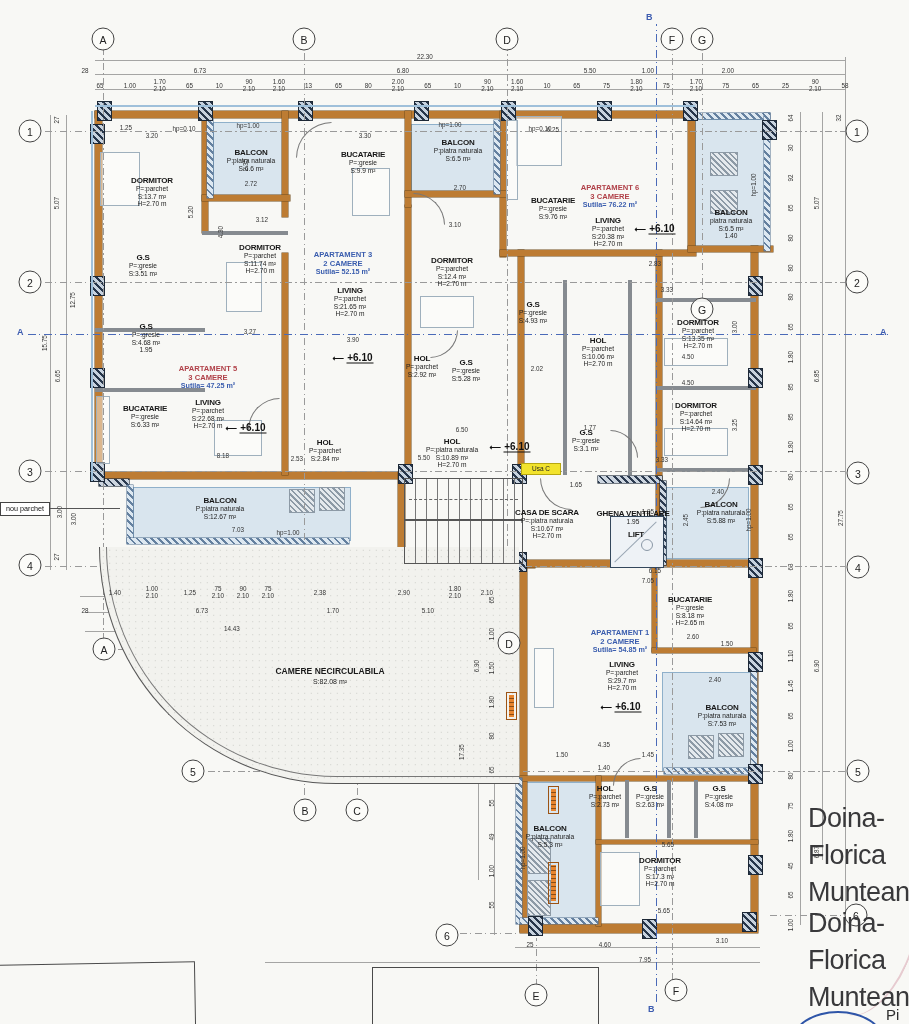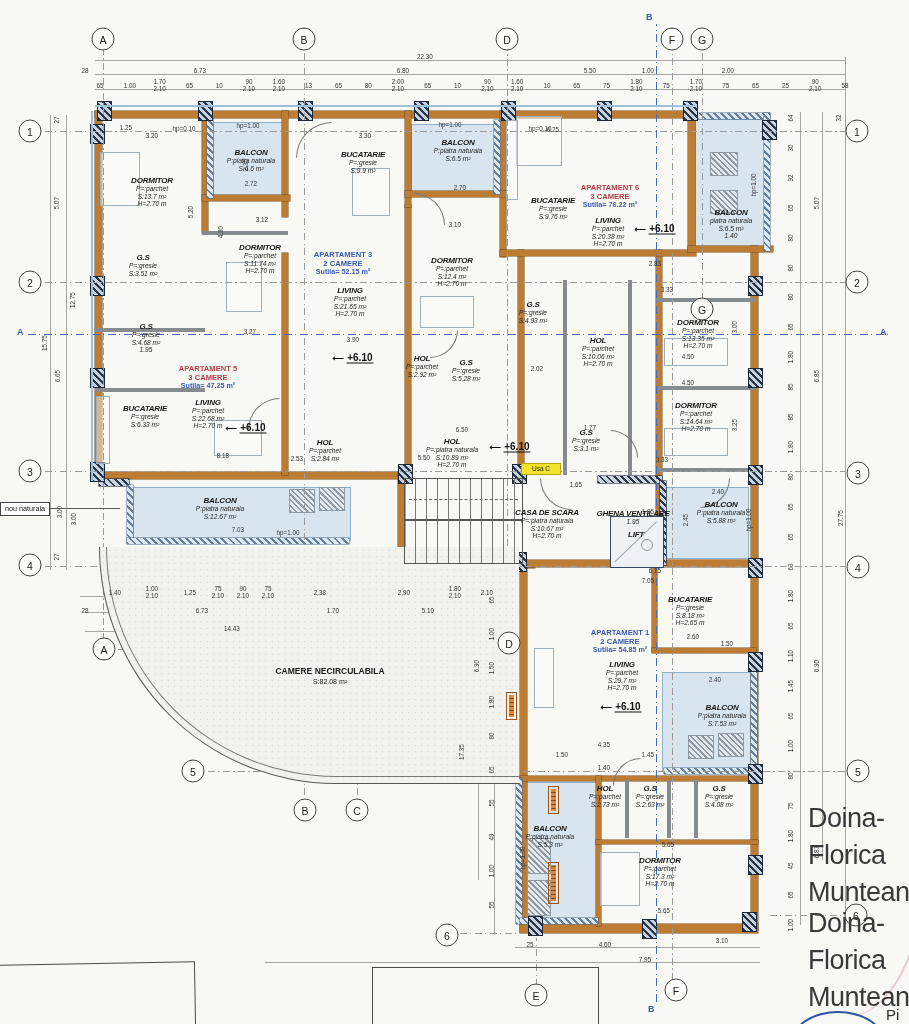--- a/index.html
+++ b/index.html
@@ -15,21 +15,21 @@
   .fu{position:absolute;border:1px solid #9fb0bd;background:rgba(255,255,255,.45);}
   .fh{position:absolute;background:repeating-linear-gradient(45deg,#8d9aa6 0 1.5px,#e4e9ed 1.5px 4px);border:1px solid #8d9aa6;}
   .arc{position:absolute;border:1px solid #777;border-color:#777 transparent transparent #777;border-radius:100% 0 0 0;}
   
   .dl{position:absolute;background:#6e6e6e;opacity:.6;}
   .gh{position:absolute;height:1px;background:repeating-linear-gradient(90deg,#9a9a9a 0 7px,transparent 7px 10px,#9a9a9a 10px 11.5px,transparent 11.5px 15px);}
   .gv{position:absolute;width:1px;background:repeating-linear-gradient(0deg,#9a9a9a 0 7px,transparent 7px 10px,#9a9a9a 10px 11.5px,transparent 11.5px 15px);}
   .bh{position:absolute;height:1px;background:repeating-linear-gradient(90deg,#4a6ab8 0 8px,transparent 8px 11px,#4a6ab8 11px 12.5px,transparent 12.5px 16px);}
   .bv{position:absolute;width:1px;background:repeating-linear-gradient(0deg,#4a6ab8 0 8px,transparent 8px 11px,#4a6ab8 11px 12.5px,transparent 12.5px 16px);}
   
-  .room{position:absolute;transform:translateX(-50%);text-align:center;line-height:1.15;color:#161616;white-space:nowrap;z-index:30;font-style:italic;}
+  .room{position:absolute;transform:translateX(-50%);text-align:center;line-height:1.15;color:#161616;white-space:nowrap;z-index:30;}
   .room .rn{font-weight:bold;font-size:8px;letter-spacing:-.2px;}
   .room .rl{font-size:6.6px;color:#222;}
   .apt{position:absolute;transform:translateX(-50%);text-align:center;line-height:1.2;white-space:nowrap;z-index:30;font-weight:bold;}
   .apt .t{font-size:7.6px;}
   .apt .a{font-size:7.2px;color:#3a5dae;}
   .lvl{position:absolute;transform:translate(-50%,-50%);font-weight:bold;font-size:10px;color:#111;z-index:30;white-space:nowrap;}
   .lvl span{border-bottom:1.2px solid #111;padding:0 1px;}
   .lvl i{font-style:normal;font-size:8px;}
   .dim{position:absolute;transform:translate(-50%,-50%);font-size:6.3px;color:#333;white-space:nowrap;z-index:25;text-align:center;line-height:1.05;}
   .dim.r{transform:translate(-50%,-50%) rotate(-90deg);}
@@ -951,21 +951,21 @@
 
   <div id="stairs">
       <div class="rail"></div>
       <div class="walk"></div>
     </div>
   <div id="lift">
       <div class="d1"></div>
       <div class="c"></div>
     </div>
 
-  <div id="nou">nou naturala</div>
+  <div id="nou">nou parchet</div>
   <div id="nou-line"></div>
   <div id="usac">Usa C</div>
 
   <div class="wtag" style="left:506px;top:692px;height:28px;"></div>
   <div class="wtag" style="left:548px;top:786px;height:28px;"></div>
   <div class="wtag" style="left:548px;top:862px;height:42px;"></div>
 
   <div class="seclab" style="left:646px;top:12px;">B</div>
   <div class="seclab" style="left:648px;top:1004px;">B</div>
   <div class="seclab" style="left:17px;top:327px;">A</div>

